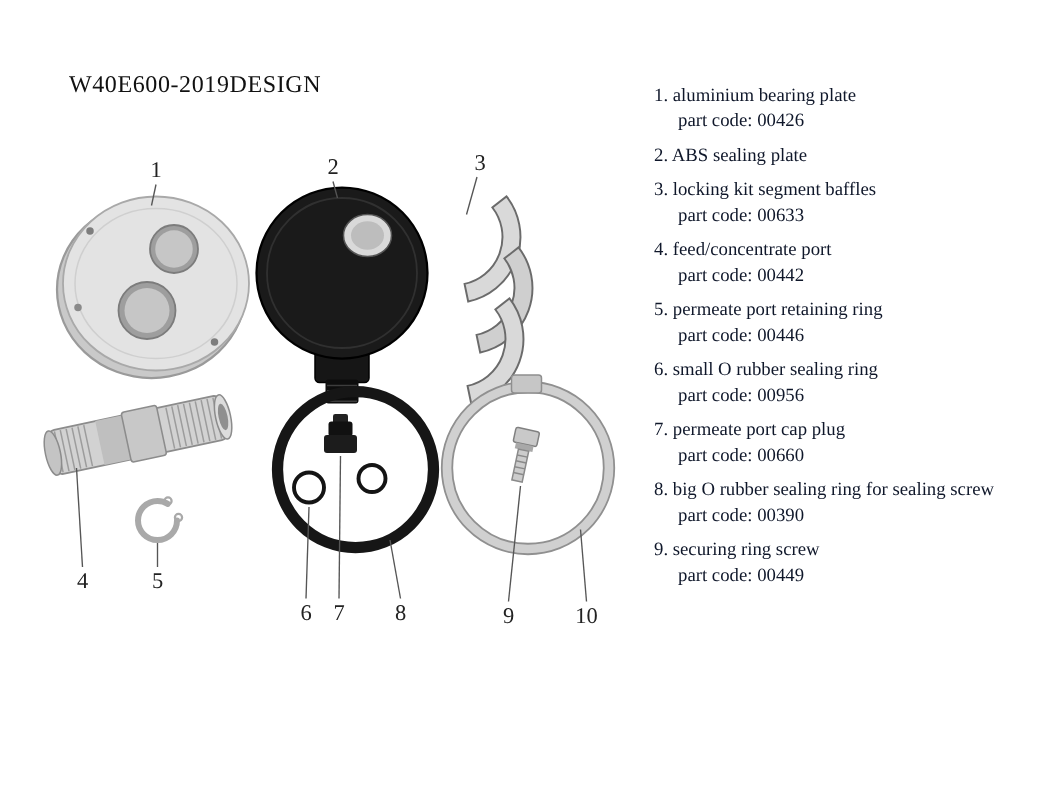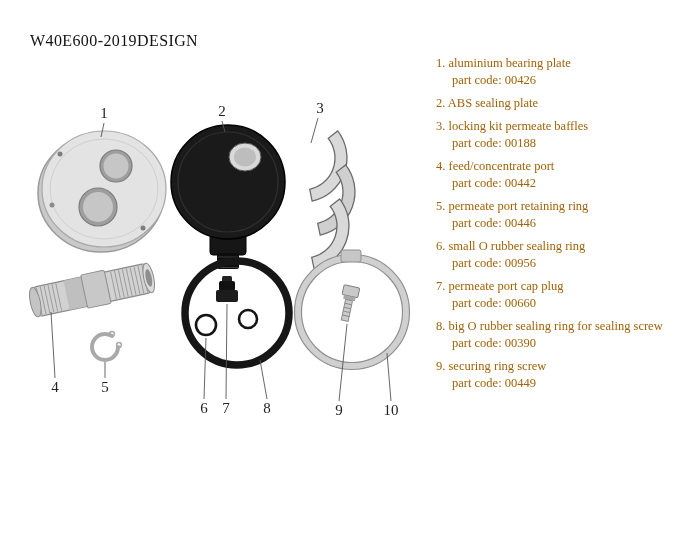--- a/index.html
+++ b/index.html
@@ -1,26 +1,26 @@
 <!DOCTYPE html>
 <html><head>
 <meta charset="utf-8">
 <style>
   html,body{margin:0;padding:0;background:#ffffff;}
   .page{
     position:relative;width:700px;height:538px;background:#ffffff;
     font-family:"Liberation Serif", serif;color:#1c1c1c;overflow:hidden;
   }
   .title{
-    position:absolute;left:30px;top:32px;margin:0;
+    position:absolute;left:30px;top:32px;margin:16px;
     font-size:16px;font-weight:400;letter-spacing:.4px;color:#111;
   }
   .diagram-svg{position:absolute;left:0;top:0;}
   .parts-list{position:absolute;left:436px;top:55px;width:260px;}
-  .part-item{margin-bottom:6px;font-size:12.5px;line-height:17px;color:#a16207;}
+  .part-item{margin-bottom:6px;font-size:12.5px;line-height:17px;color:#0f172a;}
   .part-line1{white-space:nowrap;}
   .part-code{padding-left:16px;}
   .callout-text{font-family:"Liberation Serif",serif;font-size:15px;fill:#222;}
   .leader{stroke:#555;stroke-width:0.9;}
 </style>
 </head>
 <body>
 
 <div class="page">
 
@@ -162,22 +162,22 @@
     <div class="part-item">
       <div class="part-line1"><span>1.</span> <span>aluminium bearing plate</span></div>
       <div class="part-code">part code: 00426</div>
     </div>
 
     <div class="part-item">
       <div class="part-line1"><span>2.</span> <span>ABS sealing plate</span></div>
     </div>
 
     <div class="part-item">
-      <div class="part-line1"><span>3.</span> <span>locking kit permeate baffles</span></div>
-      <div class="part-code">part code: 00188</div>
+      <div class="part-line1"><span>3.</span> <span>locking kit segment baffles</span></div>
+      <div class="part-code">part code: 00633</div>
     </div>
 
     <div class="part-item">
       <div class="part-line1"><span>4.</span> <span>feed/concentrate port</span></div>
       <div class="part-code">part code: 00442</div>
     </div>
 
     <div class="part-item">
       <div class="part-line1"><span>5.</span> <span>permeate port retaining ring</span></div>
       <div class="part-code">part code: 00446</div>

